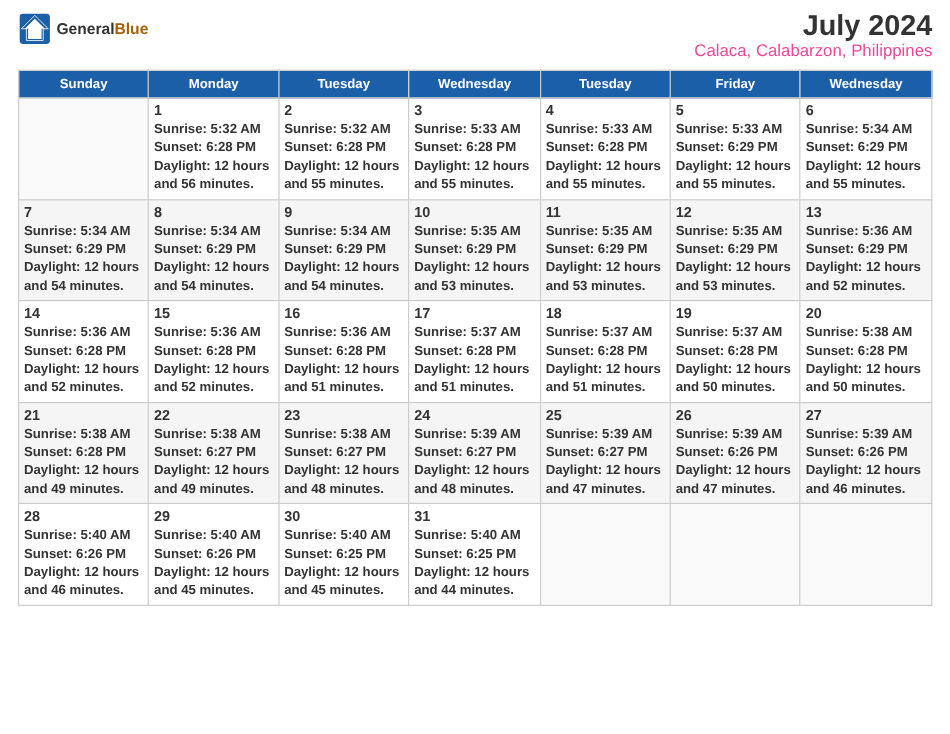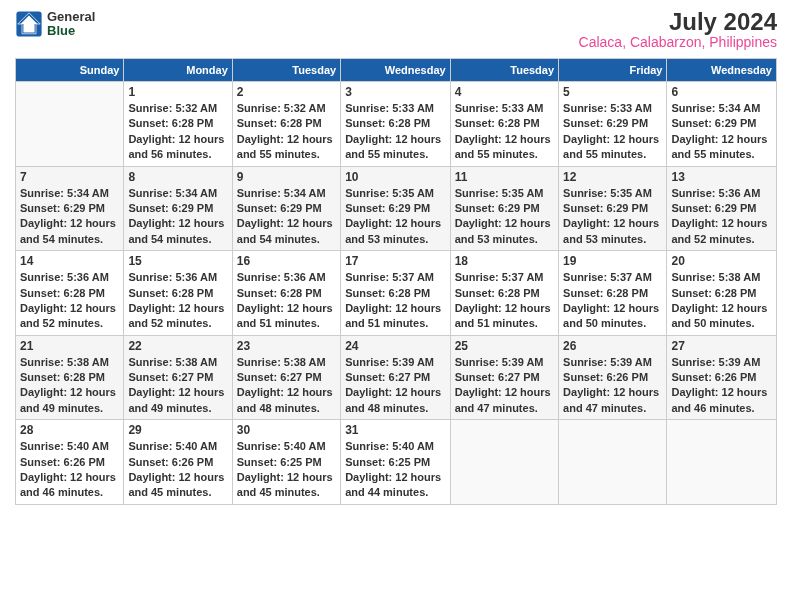--- a/index.html
+++ b/index.html
@@ -20,27 +20,27 @@
       align-items: flex-start;
       margin-bottom: 8px;
     }
     .logo {
       display: flex;
       align-items: center;
       gap: 4px;
     }
     .logo-text {
       display: flex;
-      flex-direction: column;
+      flex-direction: row;
       font-size: 13px;
       font-weight: bold;
       line-height: 1.1;
     }
     .logo-general { color: #333; }
-    .logo-blue { color: #14532d; }
+    .logo-blue { color: #a16207; }
     .logo-icon {
       width: 28px;
       height: 28px;
     }
     .title-section {
       text-align: right;
     }
     .month-title {
       font-size: 24px;
       font-weight: bold;
@@ -53,21 +53,21 @@
     }
     table {
       width: 100%;
       border-collapse: collapse;
       font-size: 10px;
     }
     thead tr th {
       background-color: #1a5fa8;
       color: #fff;
       padding: 5px 4px;
-      text-align: right;
+      text-align: center;
       font-size: 11px;
       border: 1px solid #ccc;
     }
     tbody tr td {
       border: 1px solid #ccc;
       vertical-align: top;
       padding: 3px 4px;
       height: 80px;
       width: 113px;
     }

